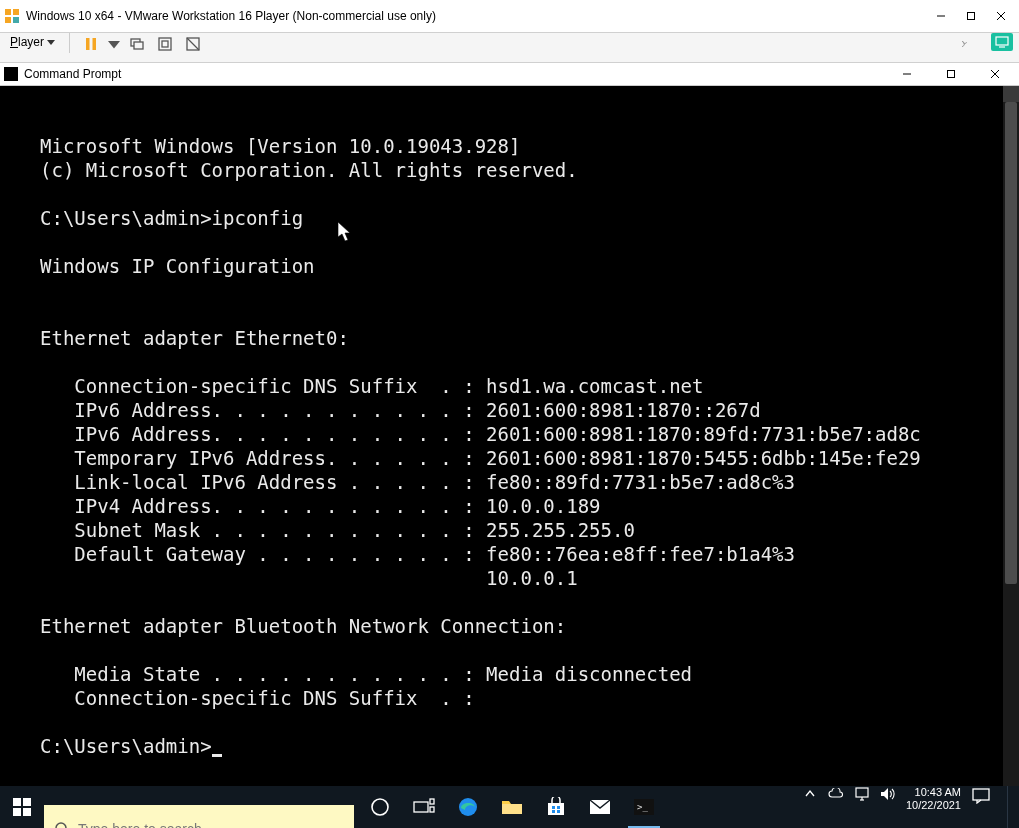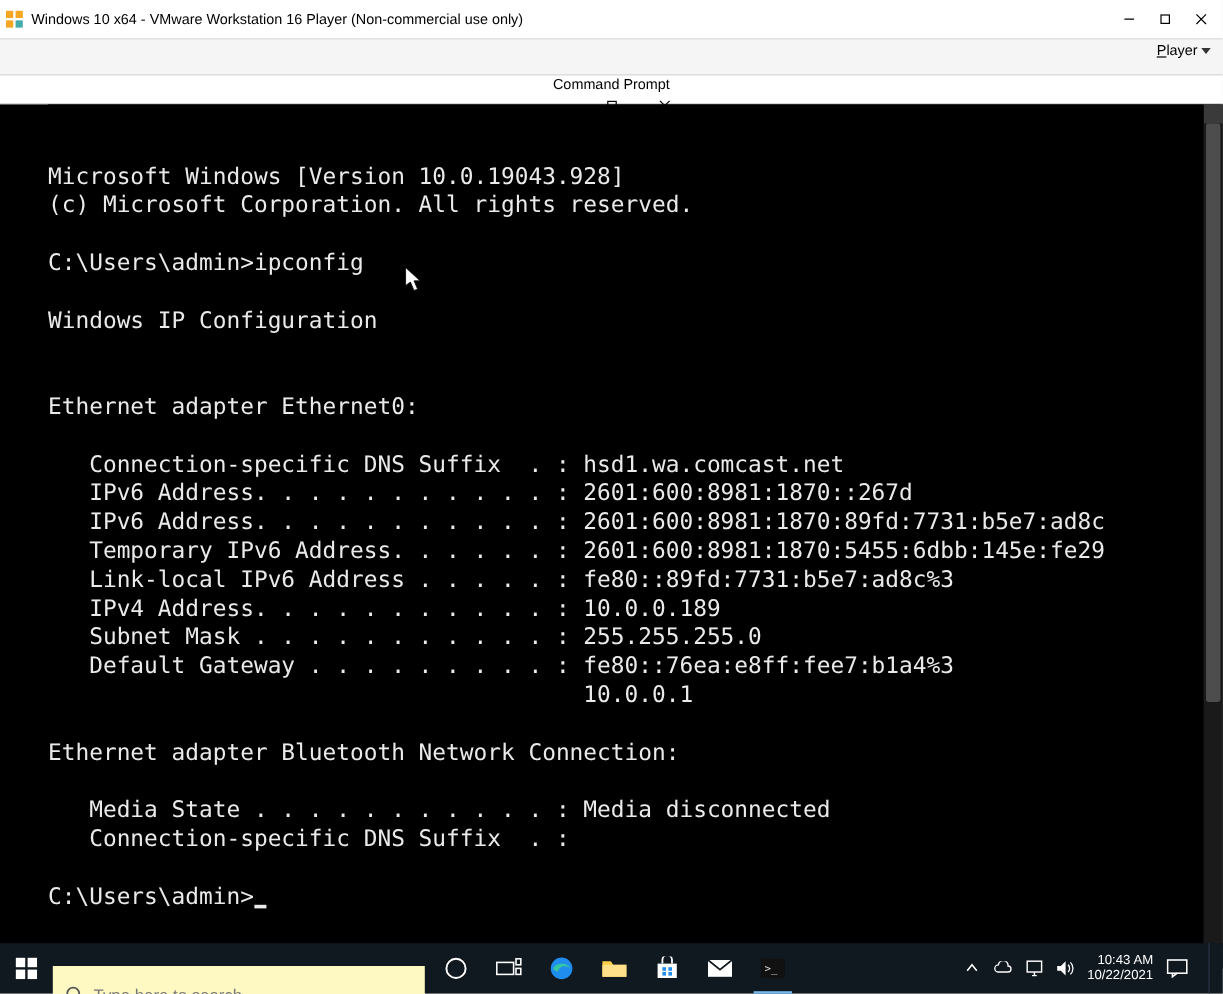--- a/index.html
+++ b/index.html
@@ -5,50 +5,50 @@
   * { box-sizing: border-box; margin: 0; padding: 0; }
   html, body { width: 1019px; height: 828px; font-family: "Segoe UI", Tahoma, sans-serif; font-size: 12px; overflow: hidden; background:#fff; }
   
   .vmware-titlebar { height: 26px; background: #ffffff; border-bottom: 1px solid #d0d0d0; display: flex; align-items: center; padding: 16px 4px; }
   .vmware-icon { width: 16px; height: 16px; margin-right: 6px; }
   .vmware-title { flex: 1; font-size: 12px; color: #000; }
   .winbtns { display: flex; gap: 2px; }
   .winbtn { width: 28px; height: 20px; display: flex; align-items:center; justify-content:center; cursor:pointer; }
   .winbtn svg { width: 10px; height: 10px; }
   
-  .vmware-toolbar { height: 30px; background: #f5f5f5; border-bottom: 1px solid #d0d0d0; display:flex; align-items:flex-end; padding:0 6px; gap:6px;flex-direction:column; }
+  .vmware-toolbar { height: 30px; background: #f5f5f5; border-bottom: 1px solid #d0d0d0; display:flex; align-items:flex-start; padding:0 6px; gap:6px; }
   .tb-menu { font-size: 12px; color:#000; padding:2px 4px; display:flex; align-items:center; gap:3px; cursor:pointer; }
   .tb-menu .ul { text-decoration: underline; }
   .tb-sep { width:1px; height:20px; background:#ccc; margin:0 4px; }
   .tb-btn { width: 22px; height: 22px; display:flex; align-items:center; justify-content:center; cursor:pointer; }
   .tb-btn svg { width:16px; height:16px; }
   .tb-spacer { flex:1; }
   .tb-stream { width:22px; height:18px; background:#19c0a0; border-radius:2px; margin-left:4px; display:flex; align-items:center; justify-content:center; }
   
   .cmd-shell { display:flex; flex-direction:column; height: calc(828px - 26px - 30px - 42px); }
-  .cmd-titlebar { height: 24px; background: #ffffff; border-bottom:1px solid #ccc; display:flex; align-items:center; padding:0 4px;flex-direction:column; }
+  .cmd-titlebar { height: 24px; background: #ffffff; border-bottom:1px solid #ccc; display:flex; align-items:center; padding:0 4px; }
   .cmd-ticon { width:14px; height:14px; margin-right:6px; background:#000; display:inline-block; }
   .cmd-title { flex:1; font-size:12px; color:#000; }
   .cmd-winbtns { display:flex; gap:4px; }
   .cmd-winbtn { width:40px; height:22px; display:flex; align-items:center; justify-content:center; cursor:pointer; }
   .cmd-body-wrap { flex:1; display:flex; background:#000;padding-left:40px; }
   .cmd-body { flex:1; background:#000; color:#eaeaea; font-family: Consolas, "Lucida Console", monospace; font-size:19px; line-height:24px; white-space:pre; padding:0; overflow:hidden; position:relative; }
   .cmd-cursor { display:inline-block; width:10px; height:3px; background:#eaeaea; position:relative; top:4px; }
   .cmd-mouse { position:absolute; left:298px; top:136px; pointer-events:none; }
   .scrollbar { width:16px; background:#2b2b2b; display:flex; flex-direction:column; }
   .sb-arrow { height:16px; background:#3a3a3a; }
   .sb-track { flex:1; background:#1a1a1a; position:relative; }
   .sb-thumb { position:absolute; left:2px; right:2px; top:0; height:70%; background:#4d4d4d; border-radius:2px; }
   
   .taskbar { position:absolute; left:0; right:0; bottom:0; height:42px; background:#101820; display:flex; align-items:center; padding:0 0 0 0; }
   .start { width:44px; height:42px; display:flex; align-items:center; justify-content:center; cursor:pointer; }
   .searchbox { width:310px; height:32px; background:#fef9c3; display:flex; align-items:flex-end; gap:8px; padding:0 10px; font-size:14px; color:#777; margin-right:4px;margin-top:28px;}
   .task-item { width:44px; height:42px; display:flex; align-items:center; justify-content:center; cursor:pointer; position:relative; }
   .task-item.active::after { content:""; position:absolute; bottom:0; left:6px; right:6px; height:2px; background:#76b9ed; }
-  .tray { margin-left:auto; display:flex; align-items:center; gap:10px; padding:0 8px; color:#fff; font-size:11px; }
+  .tray { margin-left:auto; display:flex; align-items:flex-start; gap:10px; padding:0 8px; color:#fff; font-size:11px; }
   .tray .clock { text-align:right; line-height:13px; }
   .tray-icon { width:16px; height:16px; display:flex; align-items:center; justify-content:center; cursor:pointer; }
   .notif { width:20px; height:20px; display:flex; align-items:center; justify-content:center; cursor:pointer; }
   .sep-edge { width:4px; height:42px; border-left:1px solid #2a3644; margin-left:6px; }
 </style>
 </head>
 <body>
 
 <div class="vmware-titlebar">
   <span class="vmware-icon">

